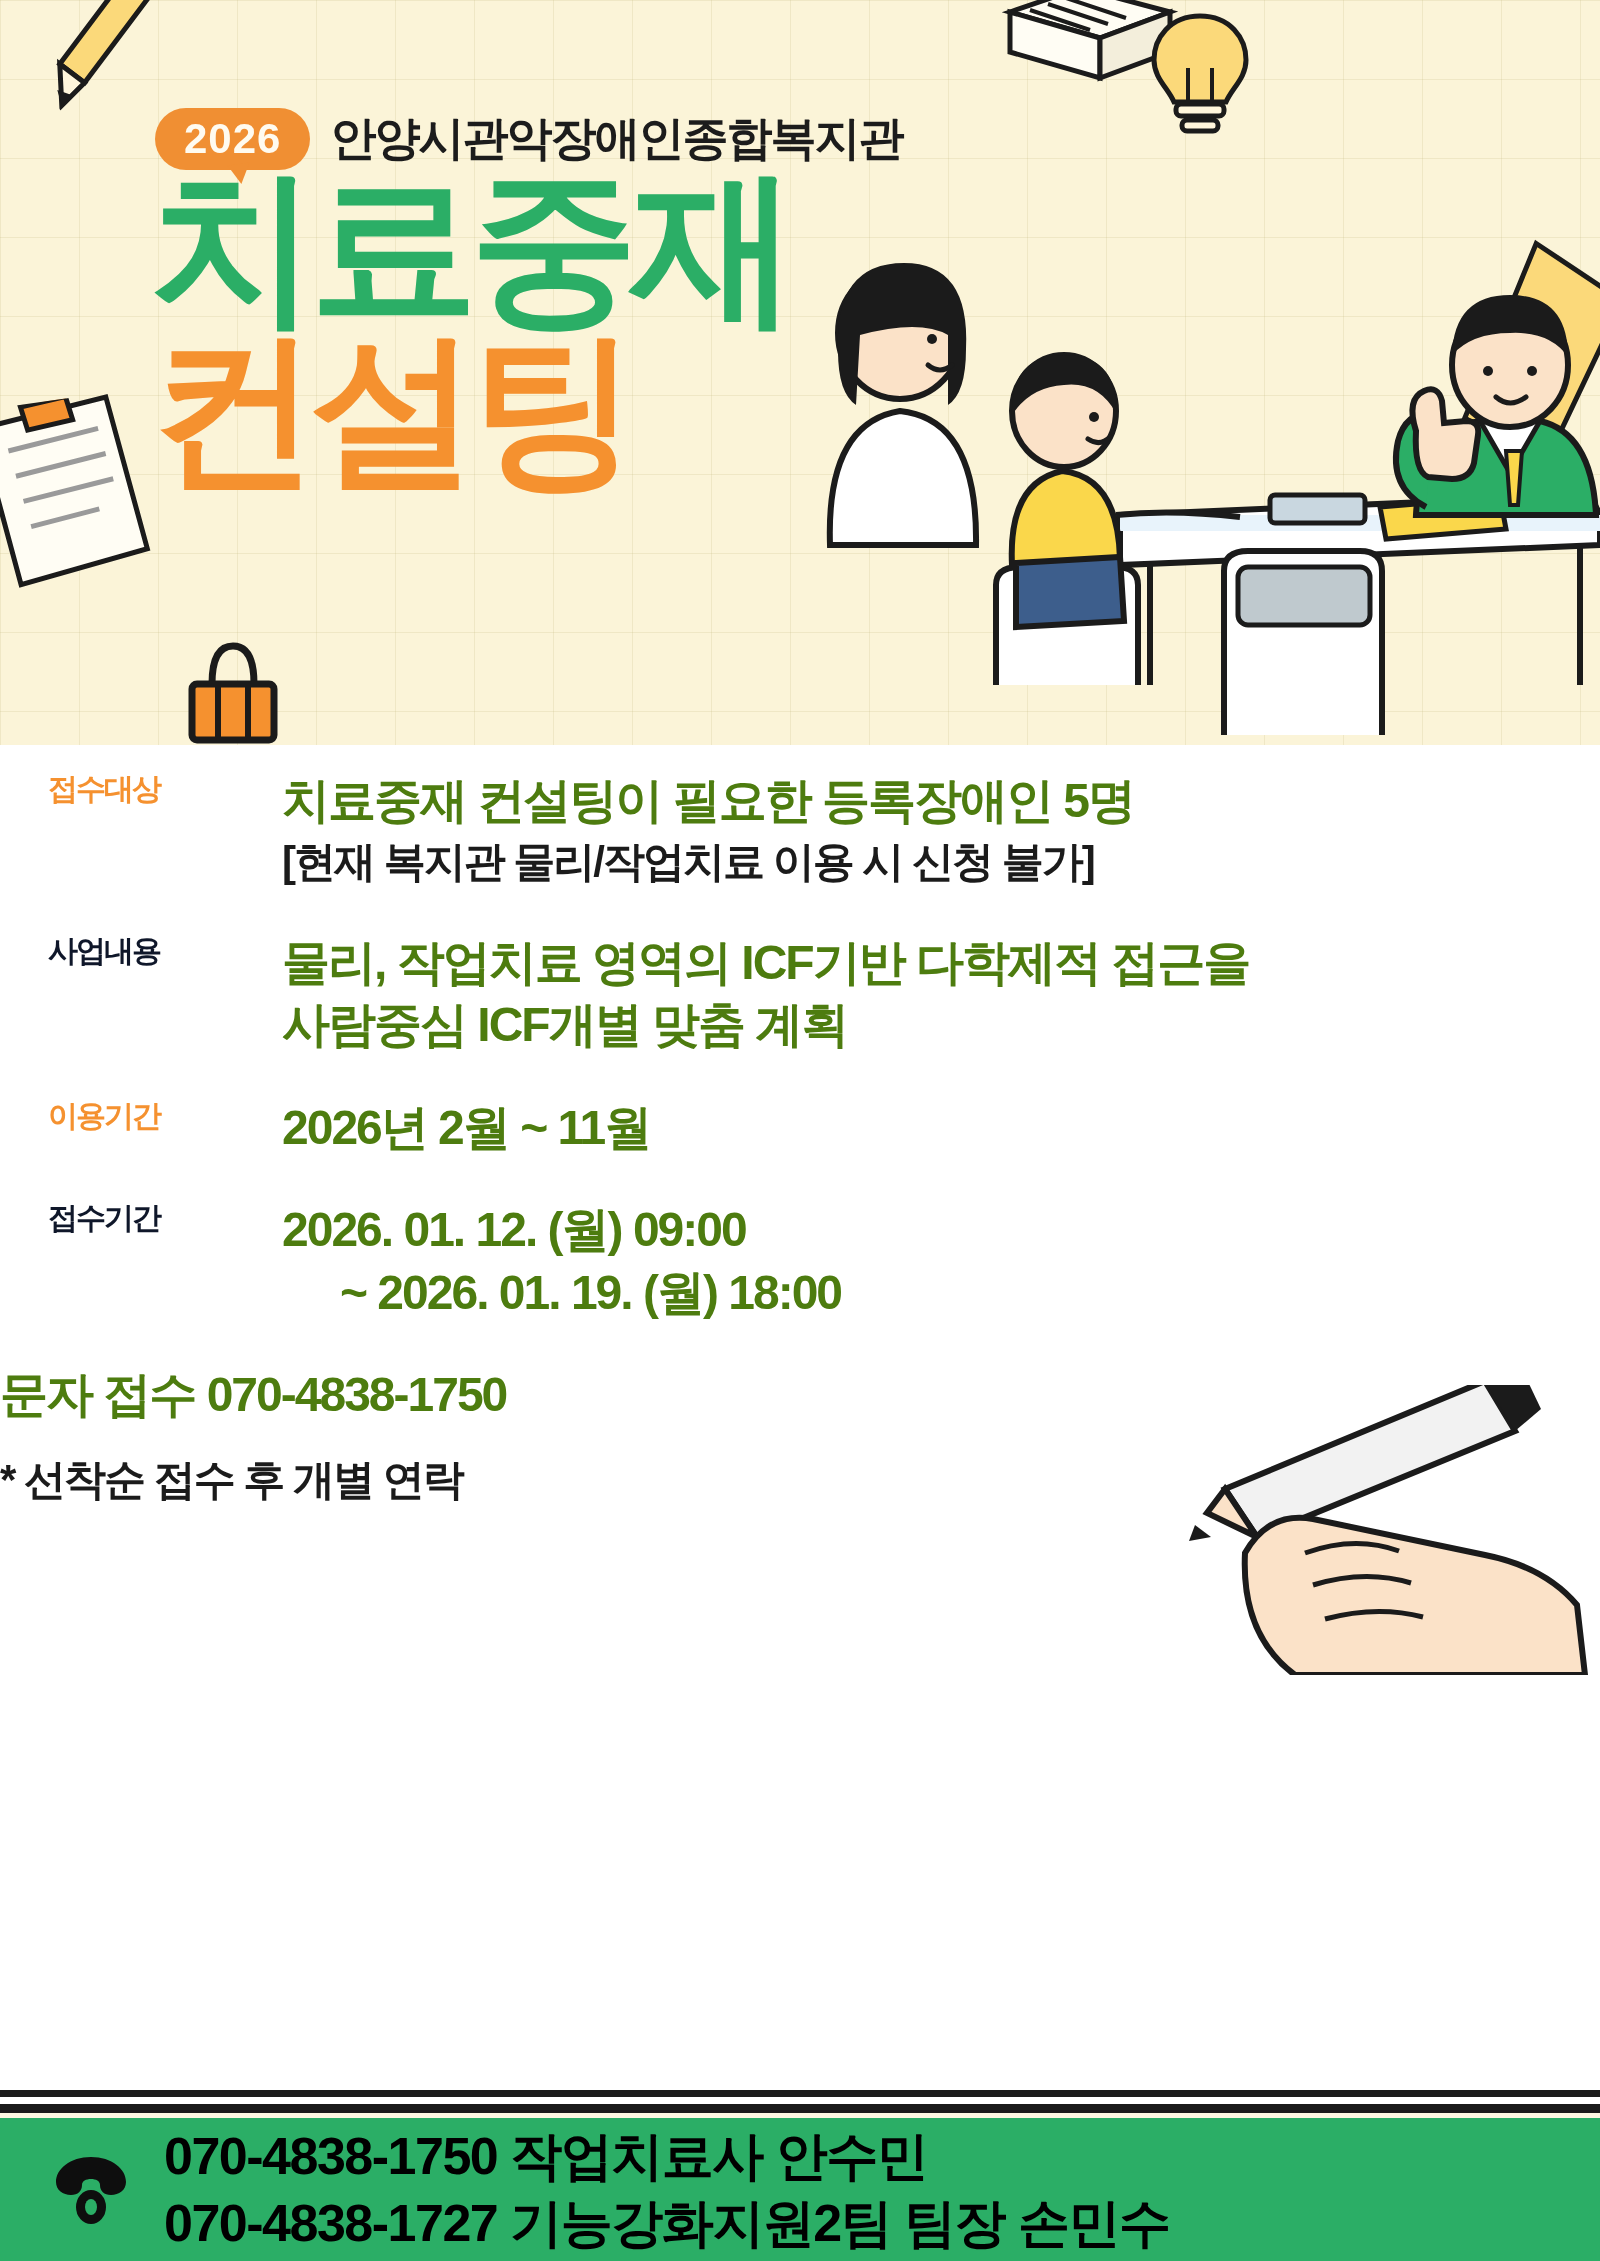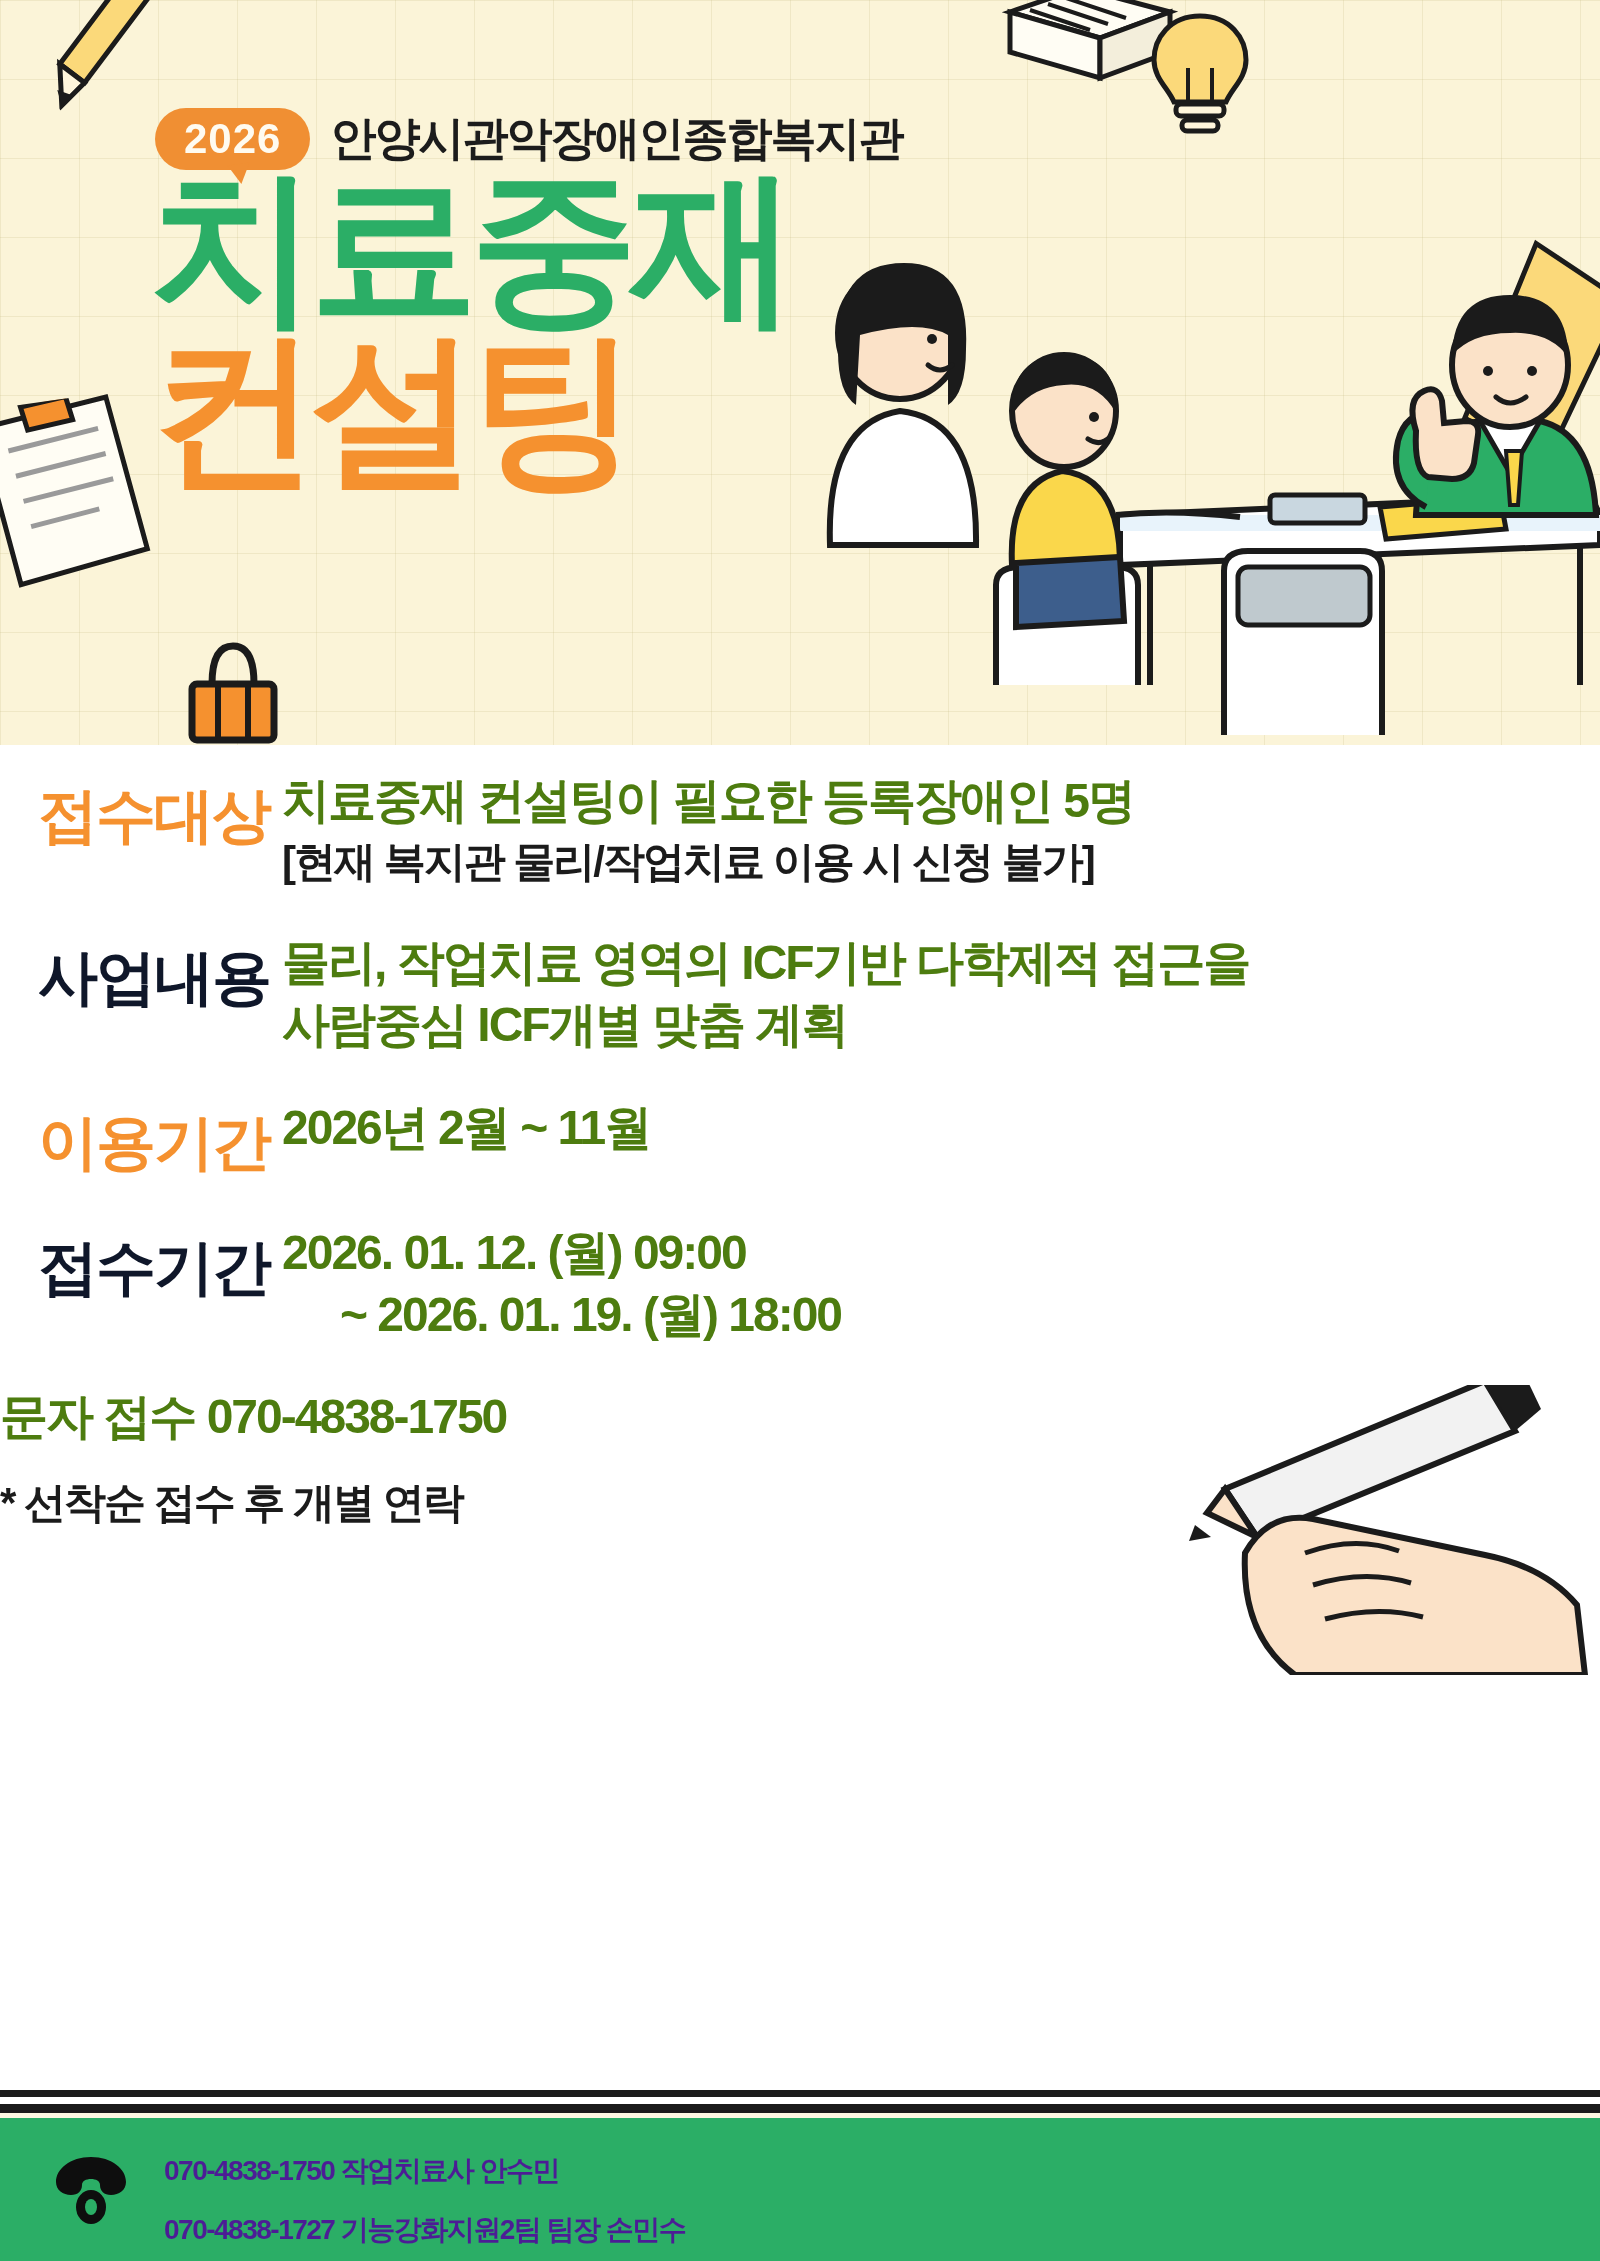--- a/index.html
+++ b/index.html
@@ -72,24 +72,23 @@
   .title1 { left:150px; top:168px; font-size:168px; color:#2BAE66; }
   .title2 { left:150px; top:330px; font-size:168px; color:#F5912F; }
 
   
   .clip-icon { position:absolute; left:178px; top:640px; }
 
   
   .info { position:absolute; left:0; top:770px; width:1600px; }
   .row { display:flex; align-items:flex-start; margin-bottom:6px; }
   .label {
-    width:282px; flex:0 0 282px; text-align:left; padding-left:38px;
-    font-size:60px; font-weight:bold; letter-spacing:-2px; line-height:1.28;
+    width:282px; flex:0 0 282px; text-align:left; padding-left:48px;
+    font-size:30px; font-weight:bold; letter-spacing:-2px; line-height:1.28;
     white-space:nowrap;
-    margin-top:8px;
   }
   .label.orange { color:#F5912F; }
   .label.green  { color:#0f172a; }
   .value { flex:1; }
   .v-main {
     font-size:48px; font-weight:bold; color:#4d7c0f;
     letter-spacing:-2px; line-height:1.30; white-space:nowrap;
   }
   .v-sub {
     font-size:42px; font-weight:bold; color:#1B1B1B;
@@ -108,22 +107,22 @@
   .rule { width:100%; background:#1B1B1B; }
   .r1 { height:7px; }
   .r-sp { height:7px; }
   .r2 { height:9px; }
   .footer {
     position:absolute; left:0; top:2118px; width:1600px; height:143px;
     background:#2BAE66; display:flex; align-items:center; padding-left:52px; gap:34px;
   }
   .foot-lines { display:flex; flex-direction:column; gap:4px; }
   .foot-line {
-    font-size:28px; font-weight:bold; color:#4c1d95;
-    letter-spacing:-1.5px; line-height:1.2; white-space:nowrap;margin-top:21px;
+    font-size:52px; font-weight:bold; color:#000000;
+    letter-spacing:-1.5px; line-height:1.2; white-space:nowrap;
   }
 </style>
 </head>
 <body>
 
 <div class="poster">
 
   <div class="hero">
     <div class="grid"></div>
   </div>

